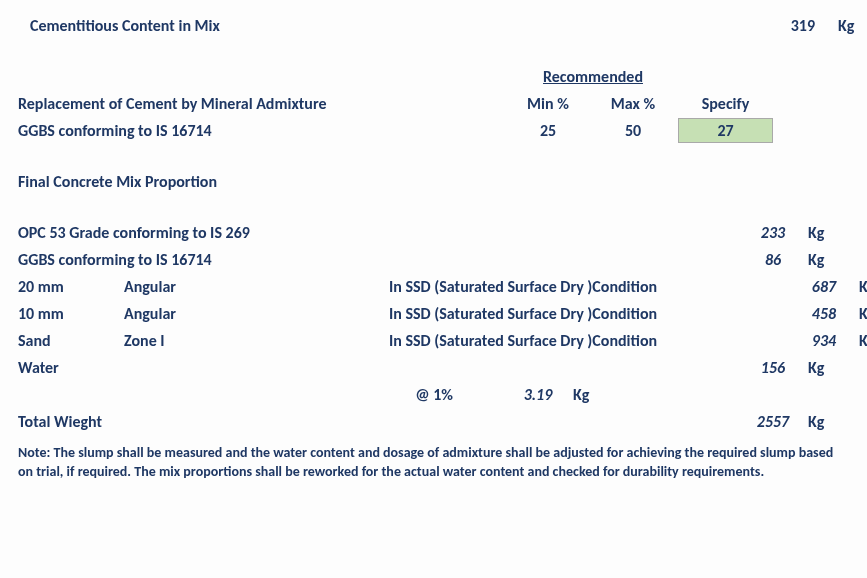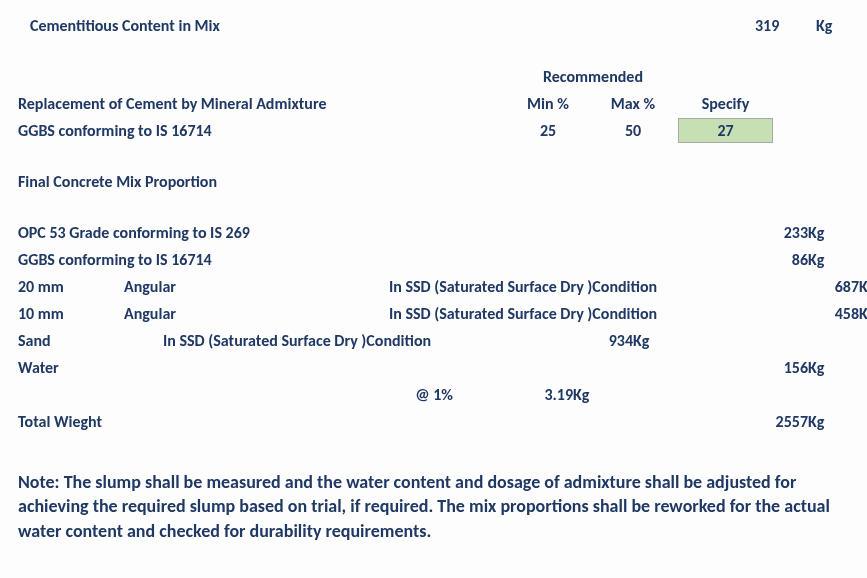--- a/index.html
+++ b/index.html
@@ -18,42 +18,42 @@
     align-items: center;
     min-height: 27px;
   }
   .bold { font-weight: bold; }
   .center { text-align: center; }
   .col-label { flex: 0 0 490px; margin-left: 12px; }
   .col-label-wide { flex: 0 0 490px; }
   .col-min { flex: 0 0 80px; }
   .col-max { flex: 0 0 90px; }
   .col-spec { flex: 0 0 95px; }
-  .col-rec { flex: 0 0 170px; }
+  .col-rec { flex: 0 0 170px; text-decoration: underline; }
   .highlight {
     background: #c6e0b4;
     border: 1px solid #a9a9a9;
     padding: 2px 7px;
     box-sizing: border-box;
   }
   .col-a { flex: 0 0 100px; }
   .col-b { flex: 0 0 220px; margin-left: 6px; }
   .col-c { flex: 0 0 390px; margin-left: 45px; }
-  .col-val { flex: 0 0 70px; text-align: right; padding-left: 10px;}
+  .col-val { flex: 0 0 70px; text-align: center; padding-left: 10px; font-style: italic;}
   .col-unit { flex: 0 0 40px; text-align: left;}
   .spacer { height: 24px; }
   .note {
-    font-size: 18px;
+    font-size: 14px;
     color: #1f3864;
     font-weight: bold;
-    margin-top: 35px;
+    margin-top: 9px;
     line-height: 1.35;
     max-width: 820px;
   }
-  .cement-row .col-val-top { flex: 0 0 60px; text-align: left; padding-right:1px;}
+  .cement-row .col-val-top { flex: 0 0 60px; text-align: right; padding-right:23px;}
   .cement-row .col-unit-top { flex: 0 0 40px; text-align: left;}
   .cement-spacer { flex: 0 0 235px; }
 </style>
 </head>
 <body>
 
 <div class="row bold cement-row">
   <div class="col-label">Cementitious Content in Mix</div>
   <div class="cement-spacer"></div>
   <div class="col-val-top">319</div>
@@ -107,20 +107,21 @@
     </div>
     <div class="row bold">
       <div class="col-a">10 mm</div>
       <div class="col-b">Angular</div>
       <div class="col-c">In SSD (Saturated Surface Dry )Condition</div>
       <div class="col-val">458</div>
       <div class="col-unit">Kg</div>
     </div>
     <div class="row bold">
       <div class="col-a">Sand</div>
+      <div class="col-b">Zone I</div>
       <div class="col-c">In SSD (Saturated Surface Dry )Condition</div>
       <div class="col-val">934</div>
       <div class="col-unit">Kg</div>
     </div>
     <div class="row bold">
       <div style="flex: 0 0 710px;">Water</div>
       <div class="col-val">156</div>
       <div class="col-unit">Kg</div>
     </div>
     <div class="row bold">

